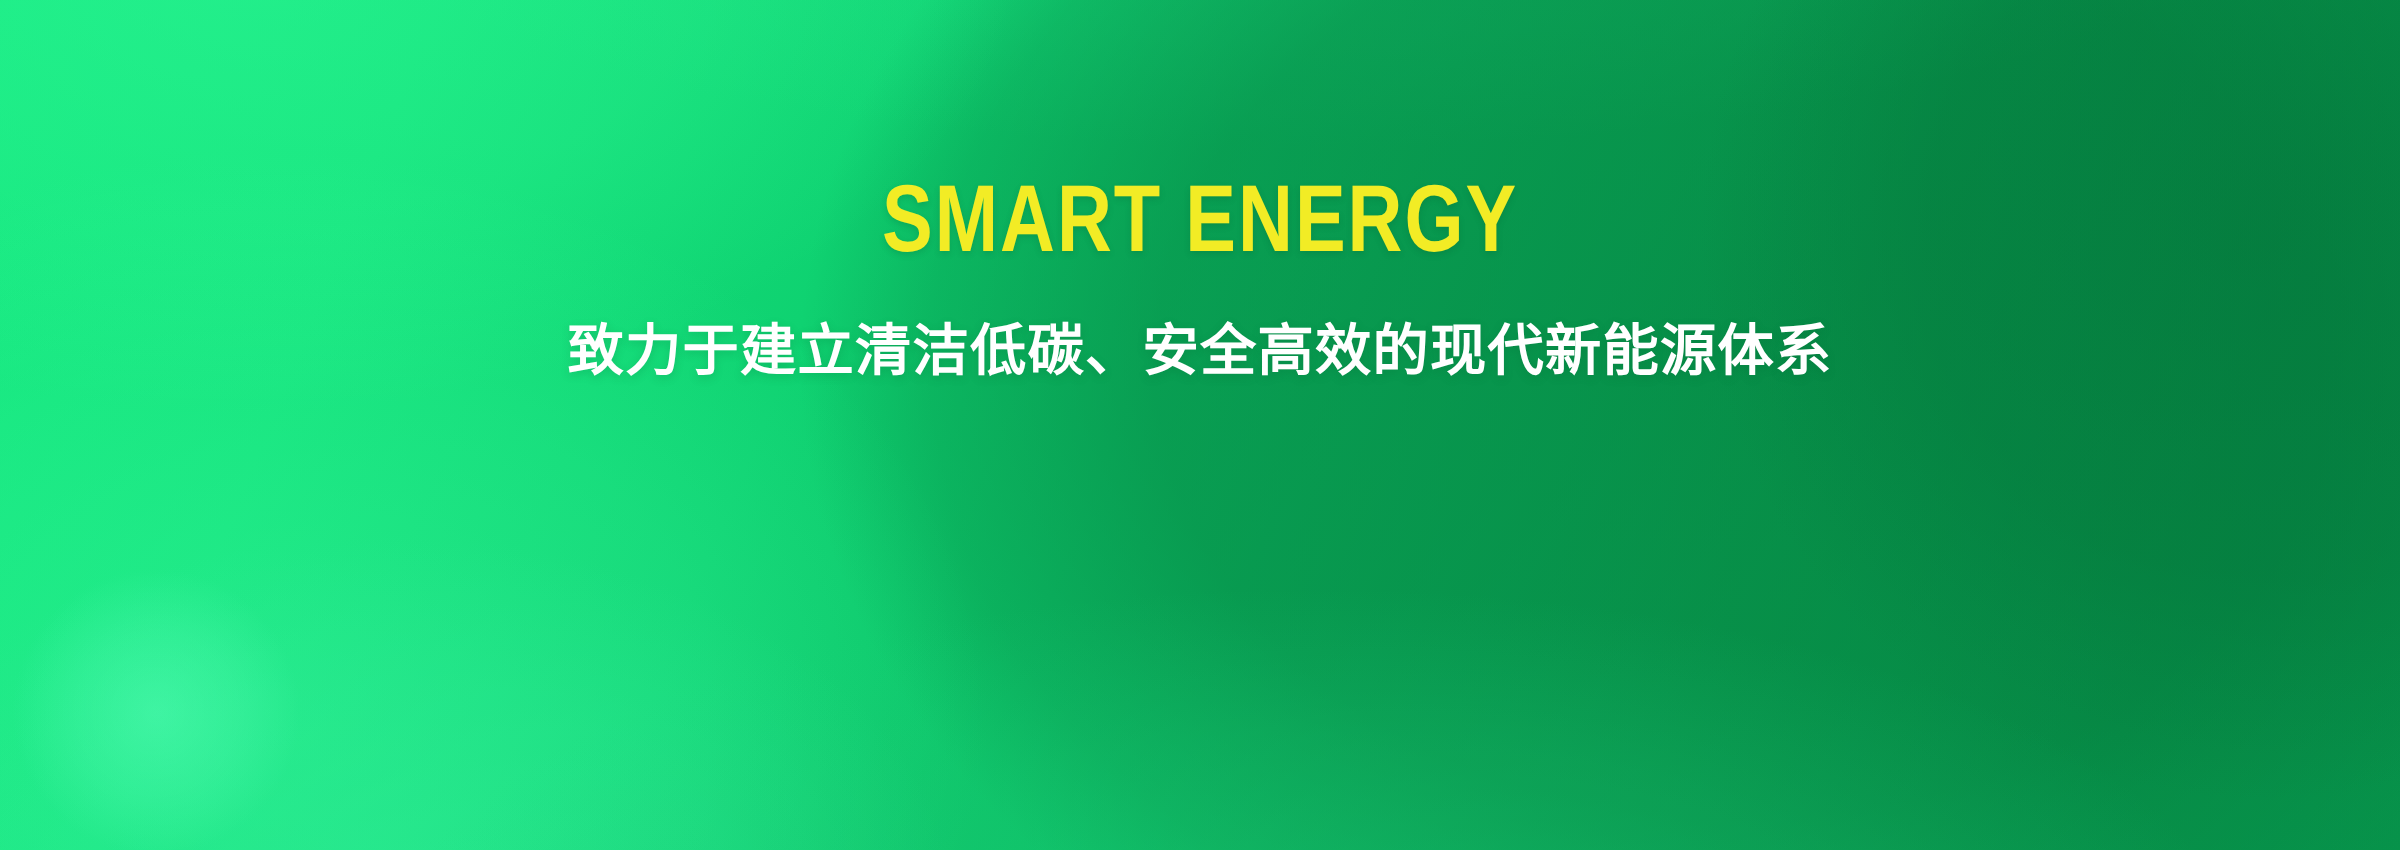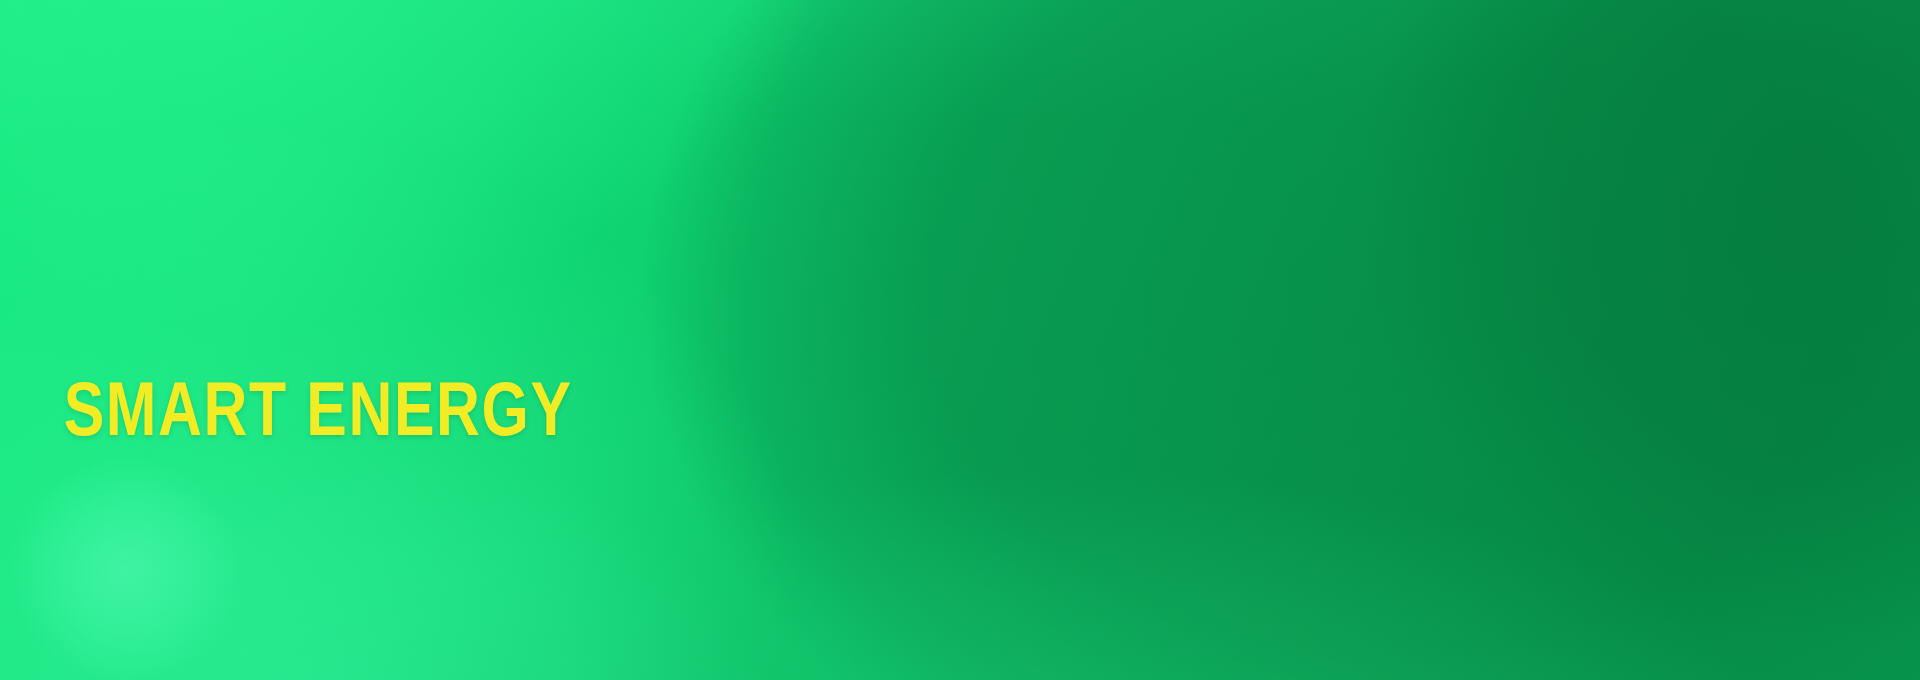--- a/index.html
+++ b/index.html
@@ -128,21 +128,21 @@
                  rgba(40,235,145,0.30) 0%,
                  rgba(38,230,142,0.16) 66%,
                  rgba(36,226,138,0.0) 100%);
   }
 
   
   .content {
     position: absolute;
     inset: 0;
     display: flex;
-    flex-direction: row;
+    flex-direction: column;
     align-items: center;
     justify-content: flex-start;
     padding-top: 138px;
   }
 
   .title-en {
     font-size: 76px;
     line-height: 1.0;
     font-weight: 700;
     letter-spacing: 2px;
@@ -208,16 +208,17 @@
   <div class="blob blob-mid-left"></div>
   <div class="blob blob-bottom-left"></div>
   <div class="blob blob-dot-left"></div>
   <div class="blob blob-bottom-center"></div>
 
   <div class="content">
 
     <h1 class="title-en">SMART ENERGY</h1>
 
 
+    <p class="subtitle-cn">致力于建立清洁低碳、安全高效的现代新能源体系</p>
 
 
   </div>
 </div>
 
 </body></html>

